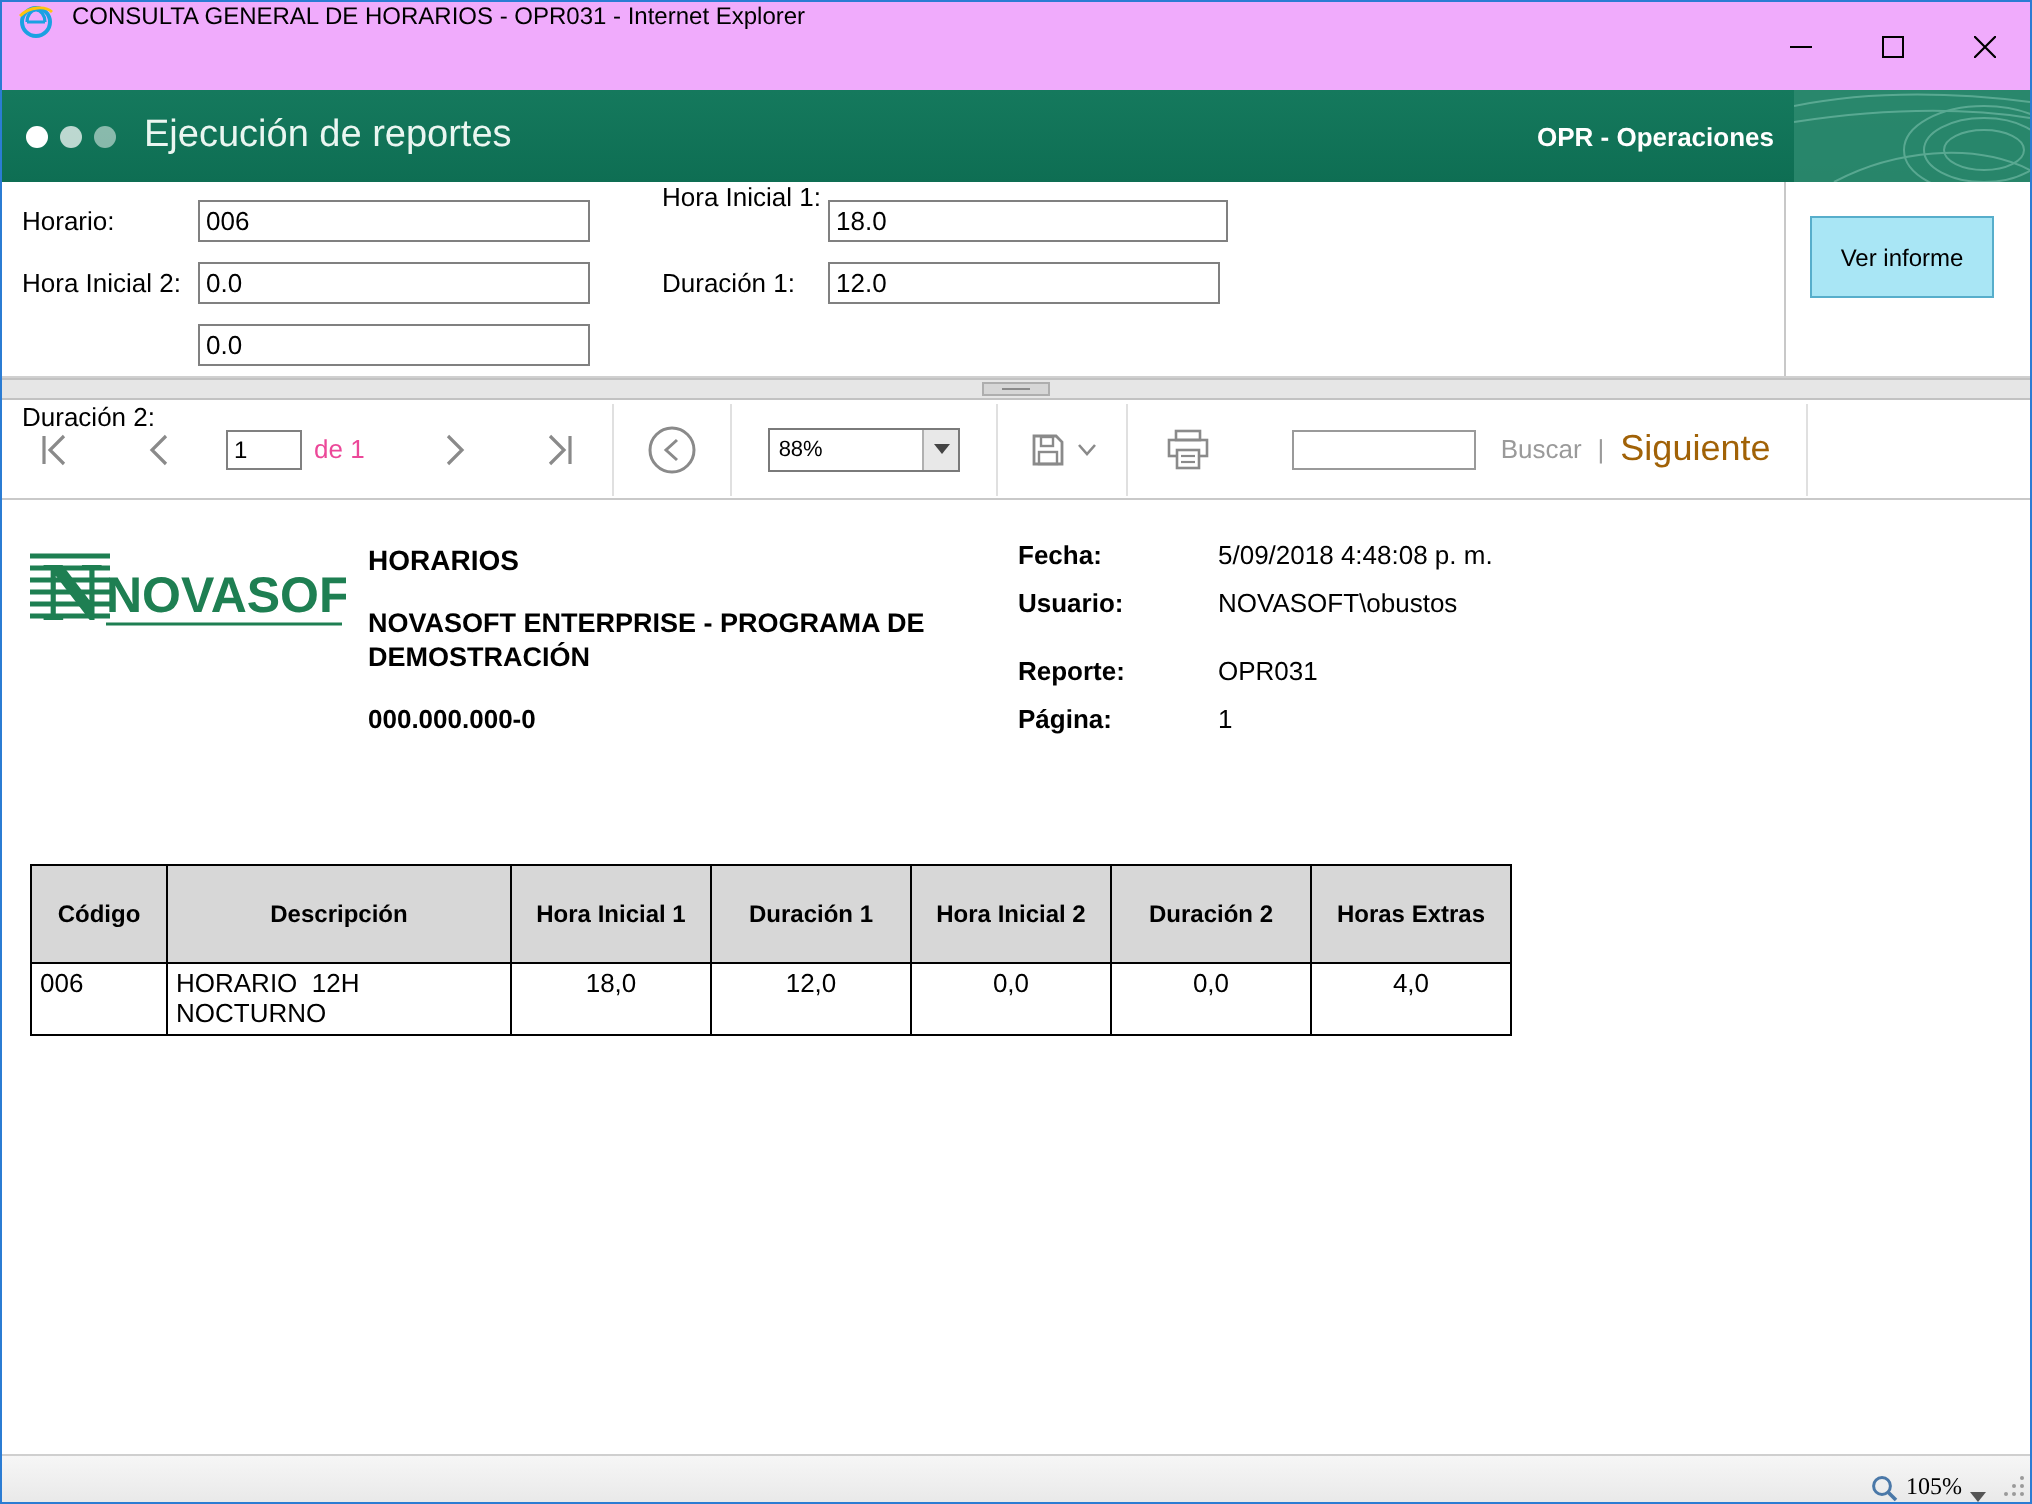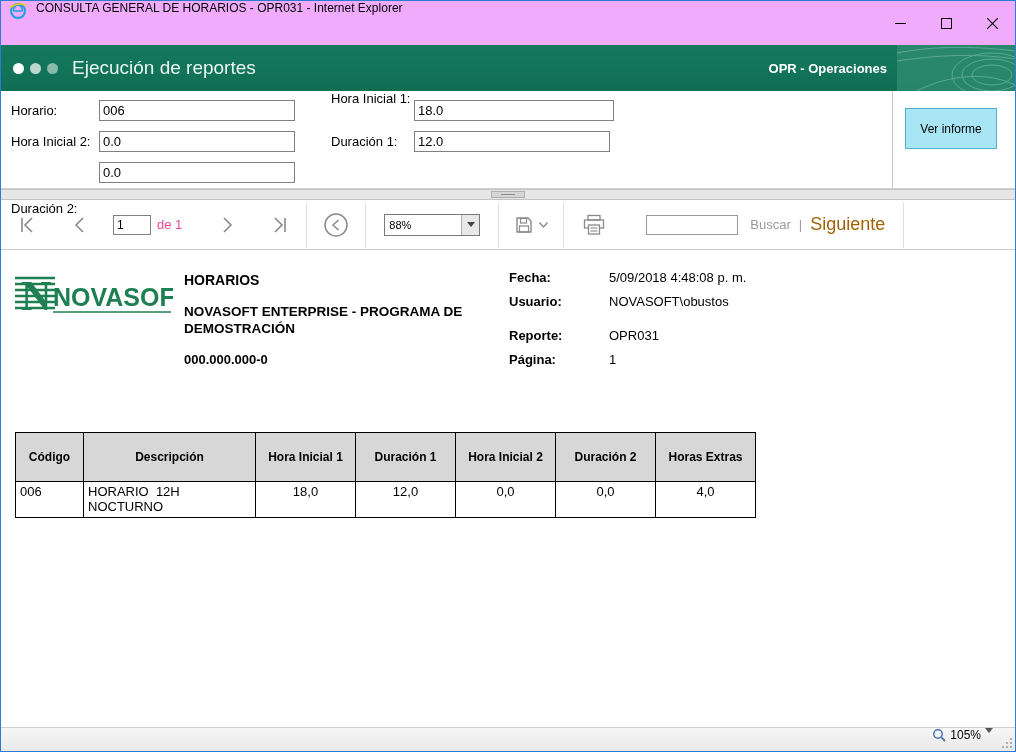--- a/index.html
+++ b/index.html
@@ -69,21 +69,21 @@
   
   table.rep-table { border-collapse:collapse; margin-top:16px; }
   .rep-table th { background:#d7d7d7; border:1px solid #000; font-size:12px; font-weight:bold; padding:17px 4px; text-align:center; }
   .rep-table td { border:1px solid #000; font-size:13px; padding:2px 4px; vertical-align:top; height:36px; }
   .td-num { text-align:center; }
   .td-desc { white-space:pre-wrap; }
   col.c-codigo { width:68px; } col.c-desc { width:172px; }
   col.c-n { width:100px; }
   
   .statusbar { height:24px; background:linear-gradient(180deg,#f6f6f6,#e9e9e9); border-top:1px solid #cfcfcf; display:flex; align-items:center; justify-content:flex-end; flex:0 0 auto; }
-  .zoom-status { display:flex; align-items:flex-start; gap:4px; padding:0 6px; height:100%; cursor:pointer; }
+  .zoom-status { display:flex; align-items:flex-end; gap:4px; padding:0 6px; height:100%; cursor:pointer;font-family:Liberation Serif, serif; }
   .zoom-status .zl { font-size:12px; color:#000; }
   .grip { width:16px; height:100%; display:flex; align-items:flex-end; justify-content:flex-end; padding:0 2px 2px 0; }
 </style>
 </head>
 <body>
 
 <div class="window">
 
   <div class="titlebar">
     <span class="ie-icon">

